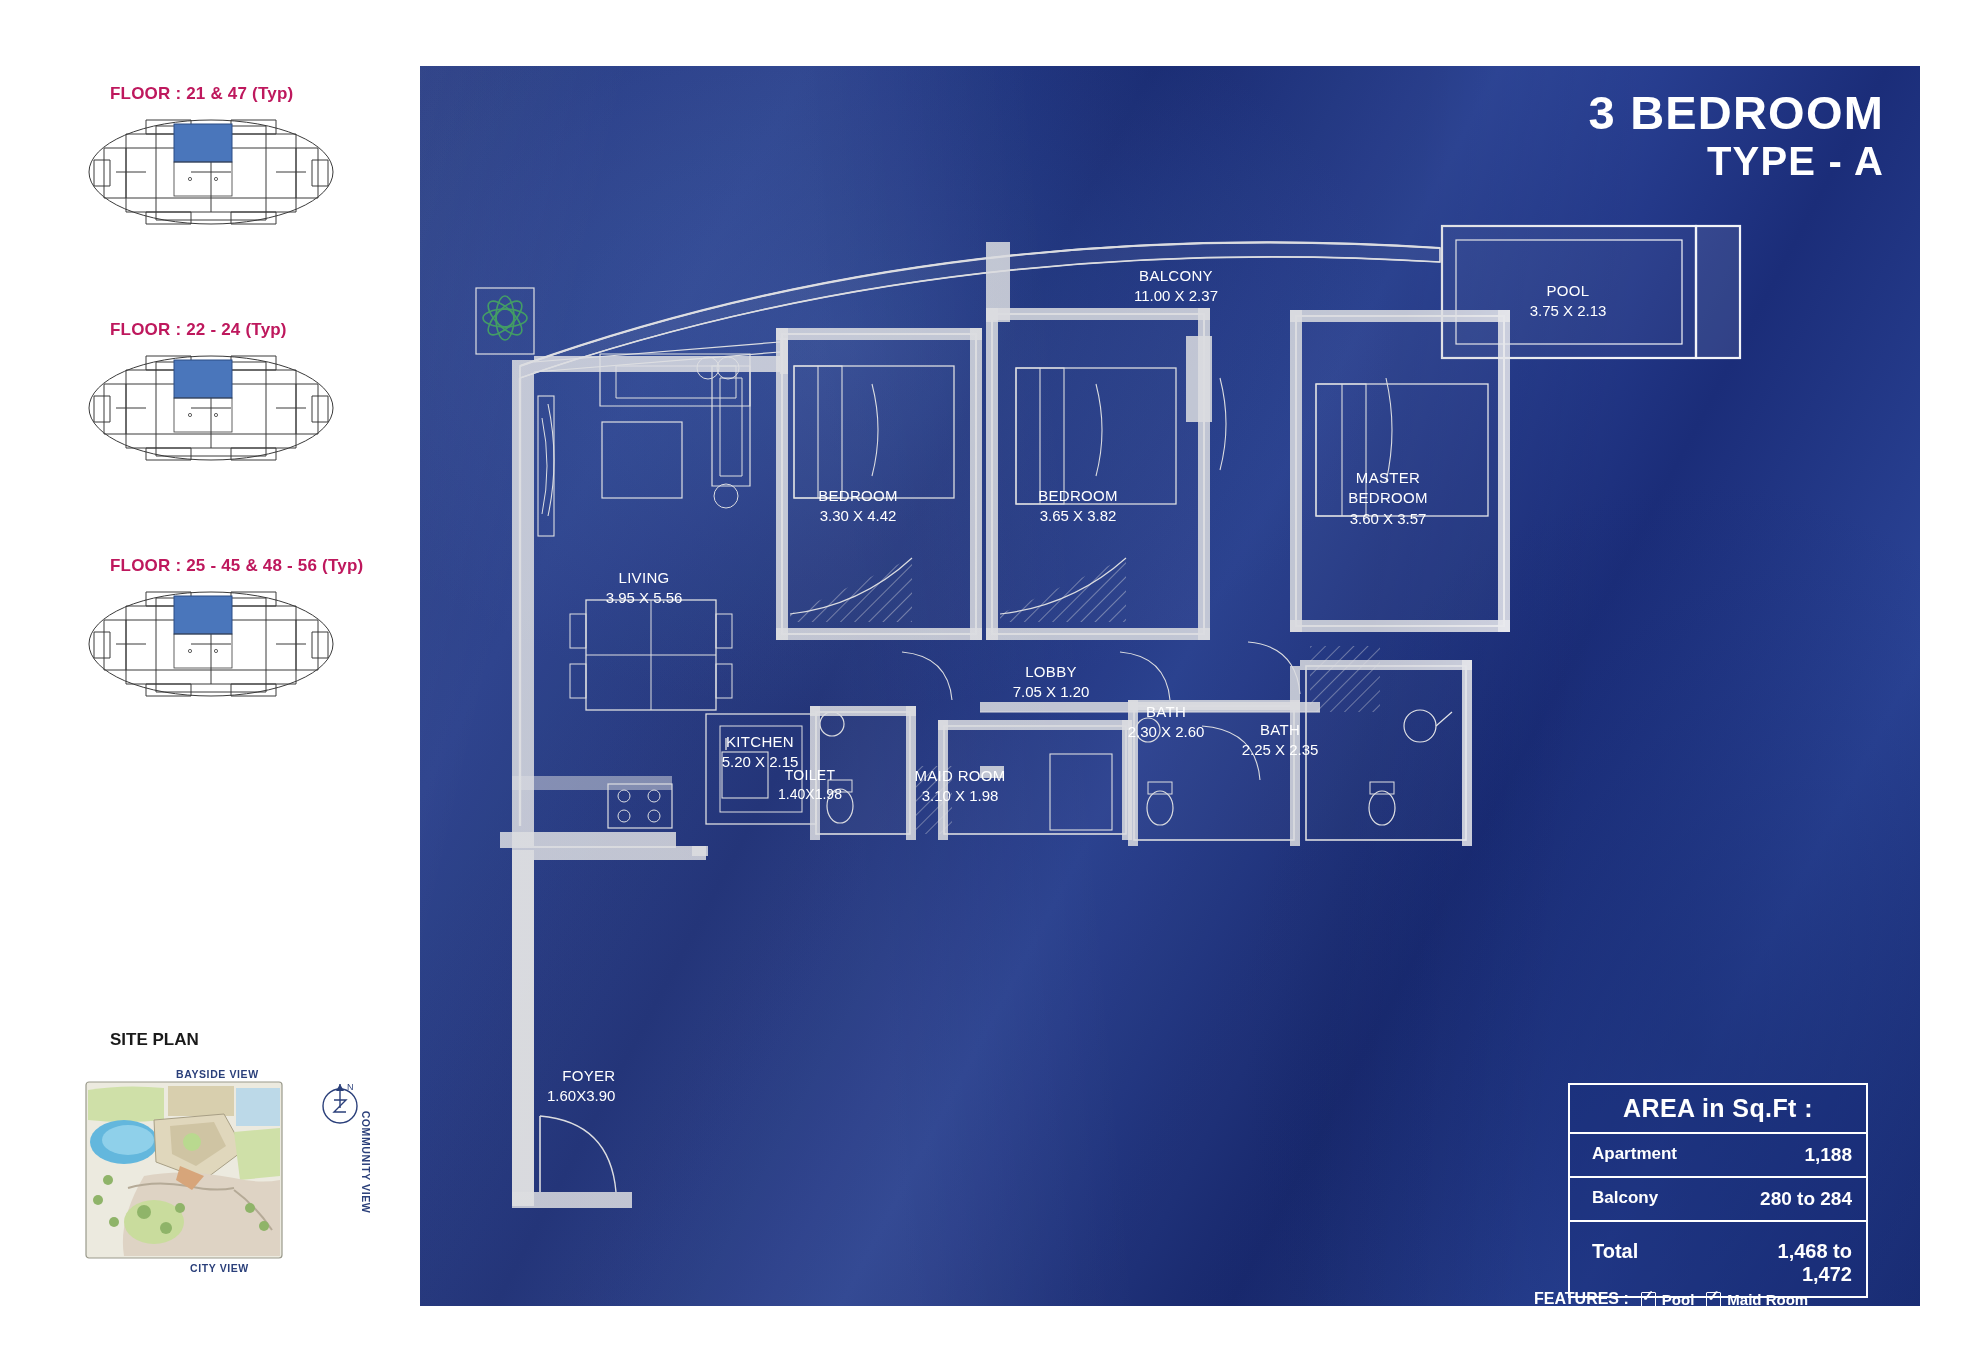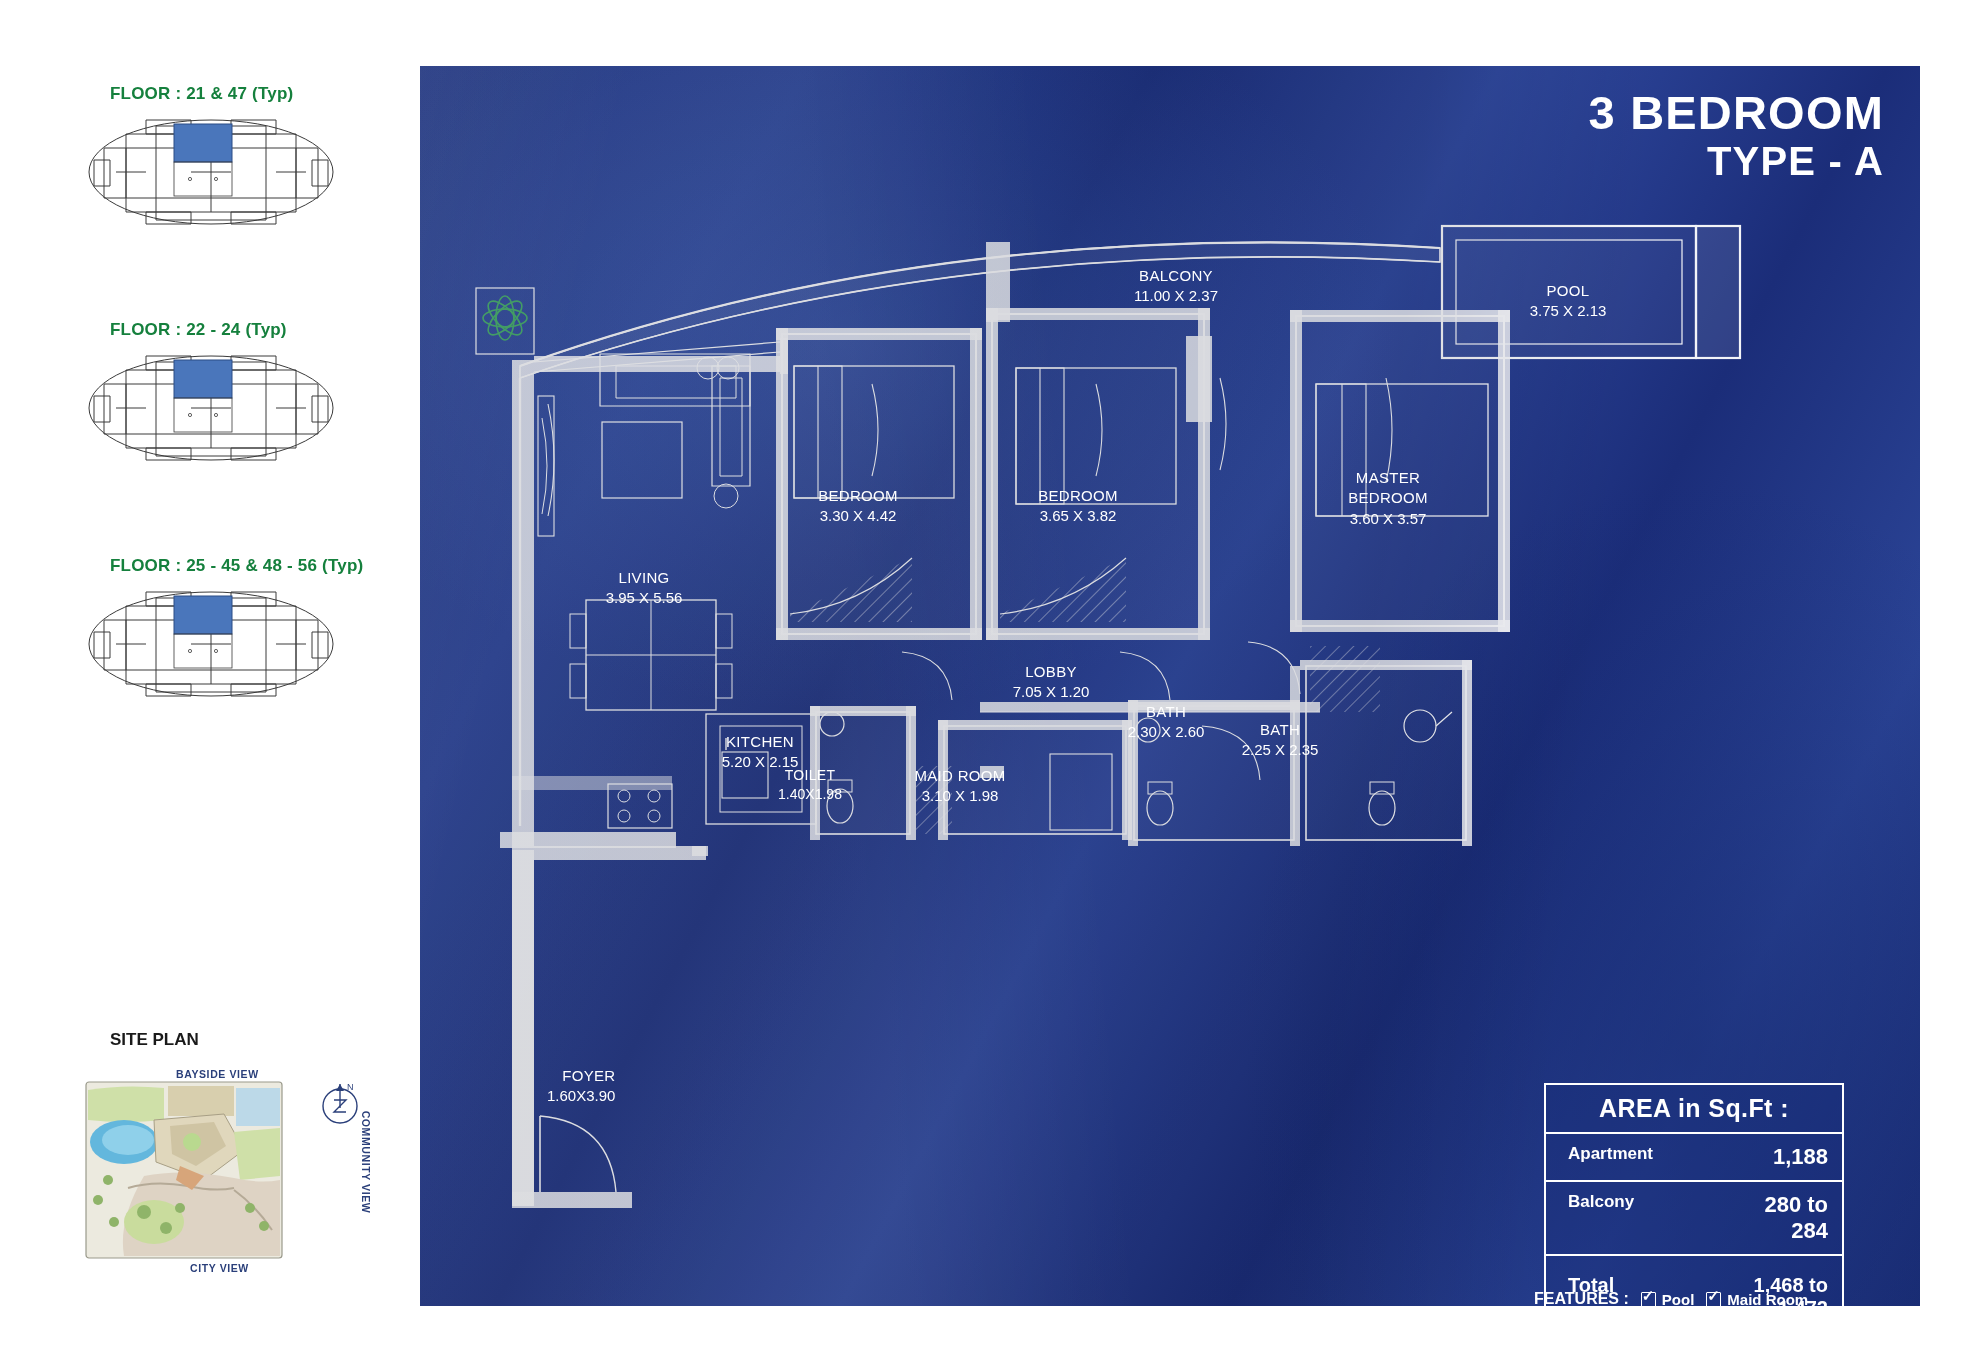--- a/index.html
+++ b/index.html
@@ -17,21 +17,21 @@
   }
 
   
   #left-panel {
     position: absolute; left: 0; top: 0;
     width: 420px; height: 1368px;
     background: #ffffff;
   }
   .key-plan-block { position: absolute; left: 0; width: 420px; }
   .key-plan-title {
-    font-size: 17px; font-weight: bold; color: #15803d;
+    font-size: 17px; font-weight: bold; color: #be185d;
     letter-spacing: 0.2px; margin-left: 110px; margin-bottom: 8px;
   }
   .key-plan-svg { display:block; margin-left: 86px; }
 
   
   #site-plan-block { position: absolute; left: 0; top: 1030px; width: 420px; }
   #site-plan-title {
     font-size: 17px; font-weight: bold; color: #1a1a1a;
     margin-left: 110px; margin-bottom: 14px;
   }
@@ -81,37 +81,37 @@
   
   .room-label {
     position: absolute; color: #ffffff; text-align: center;
     font-size: 15px; line-height: 1.35; z-index: 4; white-space: nowrap;
   }
   .room-label .rn { display:block; letter-spacing: 0.3px; }
   .room-label .rd { display:block; }
 
   
   #area-table {
-    position: absolute; left: 1124px; top: 1017px;
+    position: absolute; left: 1148px; top: 1017px;
     width: 300px; z-index: 6;
     border: 2px solid #ffffff; background: rgba(24,44,120,0.30);
   }
   #area-head {
     text-align: center; color: #fff; font-size: 25px; font-weight: bold;
     padding: 9px 0 9px; letter-spacing: 0.4px;
     border-bottom: 2px solid #ffffff;
   }
   .area-row { display: flex; border-bottom: 2px solid #ffffff; padding-left: 8px; }
   .area-row:last-child { border-bottom: none; margin-top: 8px; }
   .area-row .k {
     flex: 0 0 172px; color: #fff; font-size: 17px; font-weight: bold;
     padding: 10px 0 10px 14px;
   }
   .area-row .v {
-    flex: 1; color: #fff; font-size: 22px; font-weight: bold;
+    flex: 1; color: #fff; font-size: 19px; font-weight: bold;
     padding: 10px 14px 10px 0; text-align: right;
   }
   .area-row.total .k, .area-row.total .v { font-size: 20px; }
 
   #features {
     position: absolute; left: 1114px; top: 1224px; z-index: 6;
     display: flex; align-items: center; gap: 12px;
     color: #fff; font-size: 16px; font-weight: bold;
   }
   .feat { display: flex; align-items: center; gap: 6px; font-weight: bold; font-size: 15px; }

